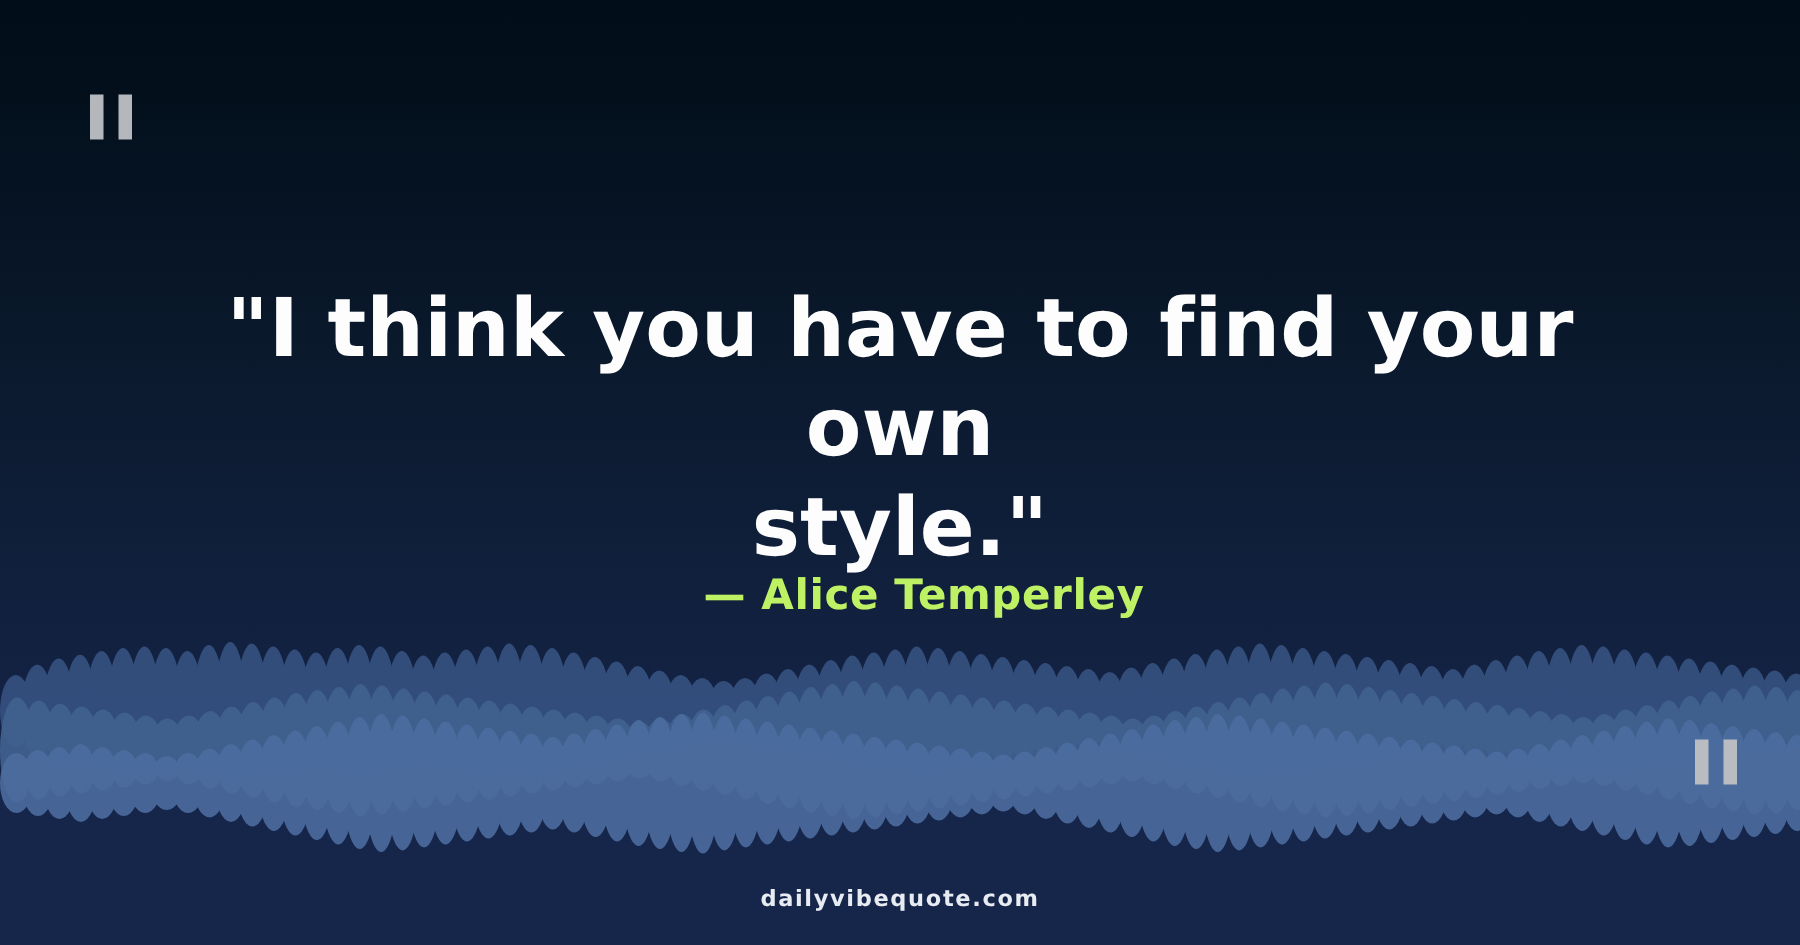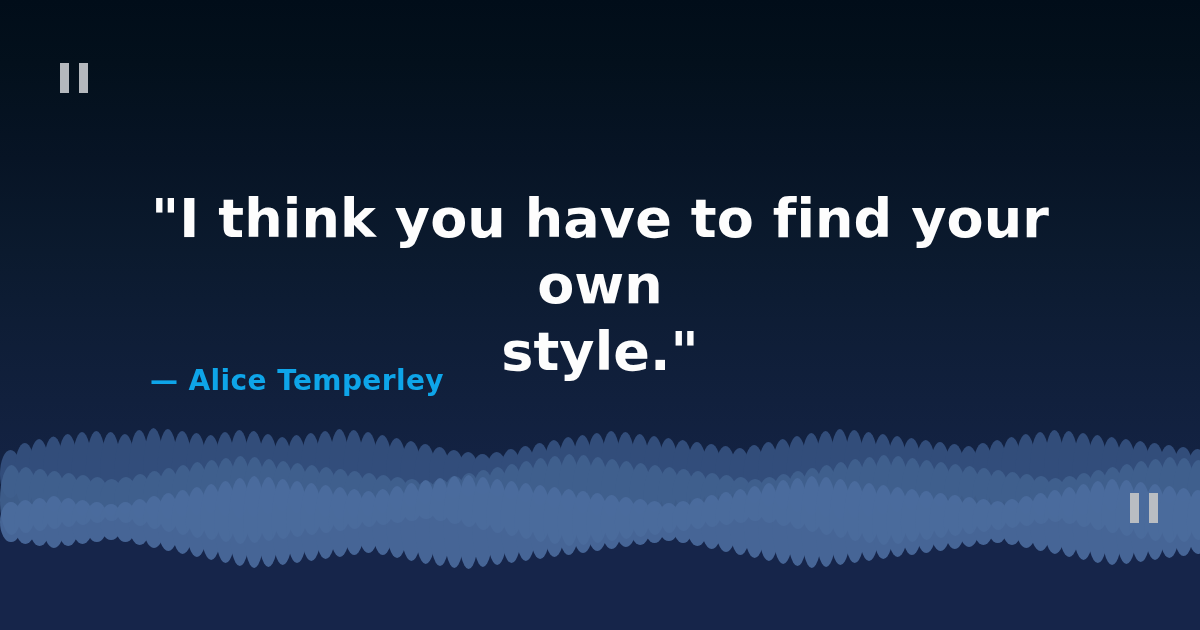--- a/index.html
+++ b/index.html
@@ -92,25 +92,26 @@
     line-height: 1.23;
     letter-spacing: 0.1px;
     margin: 0;
   }
   .attribution {
     position: absolute;
     left: 50%;
     top: 364px;
     transform: translateX(-50%);
     width: 900px;
-    color: #0ea5e9;
+    text-align: center;
+    color: #bef264;
     font-size: 28px;
     font-weight: bold;
     letter-spacing: 0.4px;
-    margin: 0;
+    margin: 16px;
   }
   .footer {
     position: absolute;
     left: 0;
     right: 0;
     top: 590px;
     text-align: center;
     color: #e7ebf2;
     font-size: 15px;
     font-weight: bold;
@@ -411,14 +412,15 @@
   </div>
 
   <p class="quote-text">
     <span>"I think you have to find your own</span>
     <span><br></span>
     <span>style."</span>
   </p>
 
   <p class="attribution">— Alice Temperley</p>
 
+  <p class="footer">dailyvibequote.com</p>
 
 </div>
 
 </body></html>

